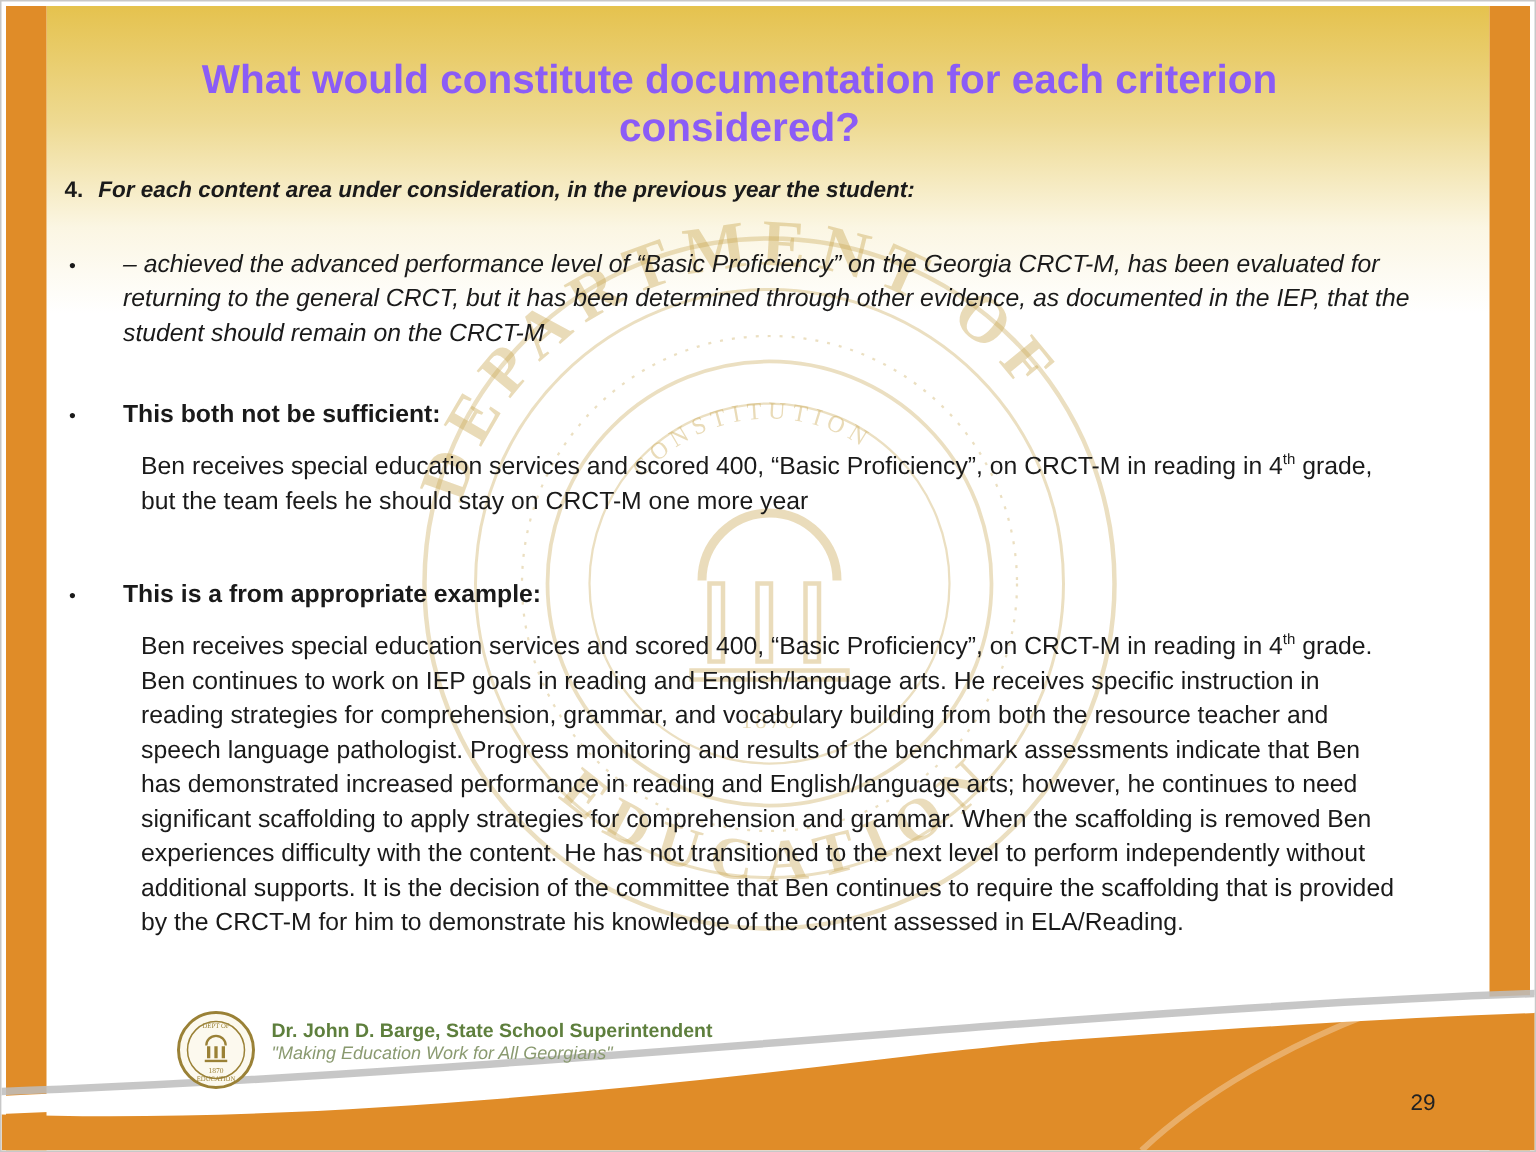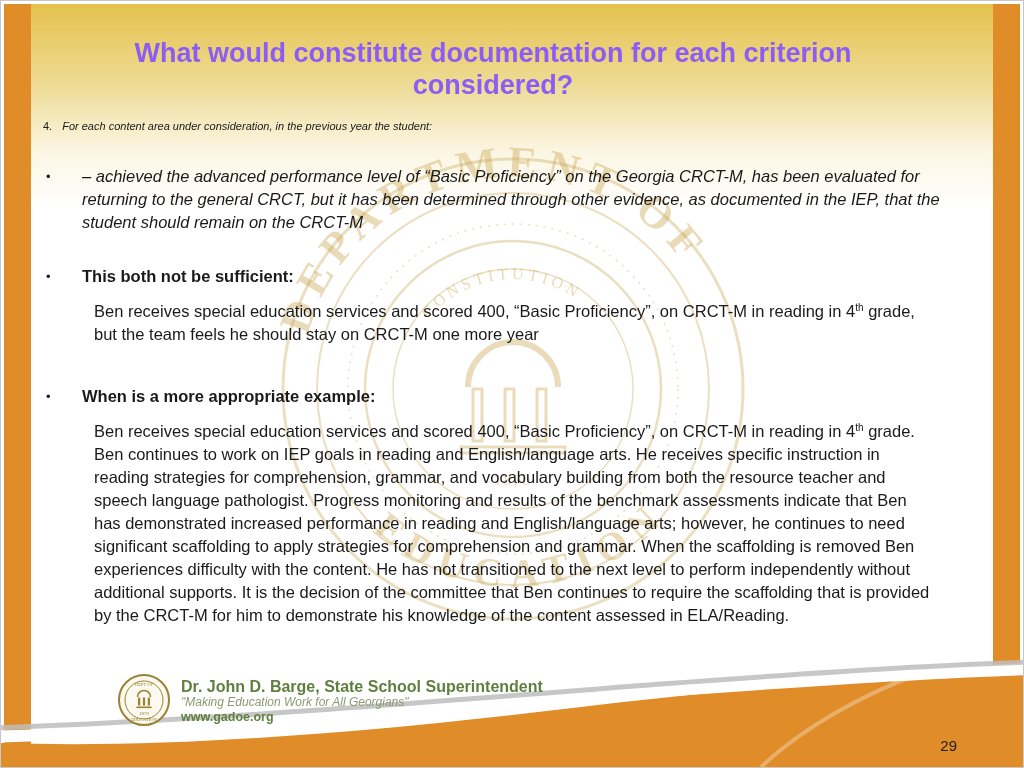--- a/index.html
+++ b/index.html
@@ -47,22 +47,23 @@
   .title {
     margin: 0 20px;
     text-align: center;
     color: #8b5cf6;
     font-size: 27px;
     line-height: 1.2;
     font-weight: bold;
   }
   .intro {
     margin: 13px 0 0 0;
-    font-size: 11px;
+    font-size: 15px;
     line-height: 23px;
+    font-weight: bold;
   }
   .intro .num { font-style: normal; margin-right: 10px; }
   .intro em { font-style: italic; }
 
   .bullet {
     display: flex;
     font-size: 16.5px;
     line-height: 23px;
   }
   .bullet .marker {
@@ -91,31 +92,30 @@
   .footer {
     position: absolute;
     left: 116px; top: 672px;
     display: flex;
     align-items: flex-start;
     gap: 10px;
     z-index: 3;
   }
   .footer-logo { width: 54px; height: 54px; }
   .footer-text { padding-top: 6px; }
-  .f1 { color: #5e7f3d; font-weight: bold; font-size: 16px; line-height: 15px; }
+  .f1 { color: #5e7f3d; font-weight: bold; font-size: 13px; line-height: 15px; }
   .f2 { color: #8a9a70; font-style: italic; font-size: 12px; line-height: 14px; margin-top: 1px; }
   .f3 { color: #5e7f3d; font-weight: bold; font-size: 12.5px; line-height: 14px; margin-top: 1px; }
 
   .pagenum {
     position: absolute;
     right: 66px; top: 726px;
     font-size: 15px;
     color: #222222;
     z-index: 4;
-    margin-top: 10px;
   }
 </style>
 </head>
 <body>
 
 <div class="page">
 
   <div class="top-gradient"></div>
   <div class="side-bar left"></div>
   <div class="side-bar right"></div>
@@ -170,21 +170,21 @@
         <div class="bheading">This both not be sufficient:</div>
         <p class="bbody">
           <span>Ben receives special education services and scored 400, “Basic Proficiency”,  on CRCT-M in reading in 4</span><sup>th</sup><span>  grade, but the team feels he should stay on CRCT-M one more year</span>
         </p>
       </div>
     </div>
 
     <div class="bullet b3">
       <span class="marker">•</span>
       <div class="btext">
-        <div class="bheading">When is a more appropriate example:</div>
+        <div class="bheading">This is a from appropriate example:</div>
         <p class="bbody">
           <span>Ben receives special education services and scored 400, “Basic Proficiency”,  on CRCT-M in reading in 4</span><sup>th</sup><span>  grade.  Ben continues to work on IEP goals in reading and English/language arts. He receives specific instruction in reading strategies for comprehension,  grammar, and vocabulary building from both the resource teacher and speech language pathologist. Progress monitoring and results of the benchmark assessments indicate that Ben has demonstrated increased performance in reading and English/language arts; however, he continues to need significant scaffolding to apply strategies for comprehension and grammar. When the scaffolding is removed Ben experiences difficulty with the content.  He has not transitioned to the next level to perform independently without additional supports.   It is the decision of the committee that Ben continues to require the scaffolding that is provided by the CRCT-M for him to demonstrate his knowledge of the content assessed in ELA/Reading.</span>
         </p>
       </div>
     </div>
   </div>
 
   <svg class="wave" viewBox="0 0 1024 150" preserveAspectRatio="none" aria-hidden="true">
     <path d="M0,126 C180,132 380,114 580,90 C780,66 920,60 1024,58 L1024,150 L0,150 Z" fill="#e08c28"></path>
     <path d="M-10,120 C200,112 440,92 660,74 C850,60 960,54 1034,52" fill="none" stroke="#ffffff" stroke-width="12"></path>
@@ -201,19 +201,18 @@
       <rect x="25.9" y="24.5" width="2.2" height="8" fill="#9a8136"></rect>
       <rect x="30.8" y="24.5" width="2.2" height="8" fill="#9a8136"></rect>
       <rect x="19.5" y="33.5" width="15" height="1.6" fill="#9a8136"></rect>
       <text x="27" y="42" text-anchor="middle" font-family="Liberation Serif, serif" font-size="5" fill="#9a8136">1870</text>
       <text x="27" y="12.5" text-anchor="middle" font-family="Liberation Serif, serif" font-size="4.5" fill="#9a8136">DEPT OF</text>
       <text x="27" y="47.5" text-anchor="middle" font-family="Liberation Serif, serif" font-size="4.5" fill="#9a8136">EDUCATION</text>
     </svg>
     <div class="footer-text">
       <div class="f1">Dr. John D. Barge, State School Superintendent</div>
       <div class="f2">"Making Education Work for All Georgians"</div>
-      <div class="f3">www.gadoe.org</div>
     </div>
   </div>
 
   <div class="pagenum">29</div>
 
 </div>
 
 </body></html>

